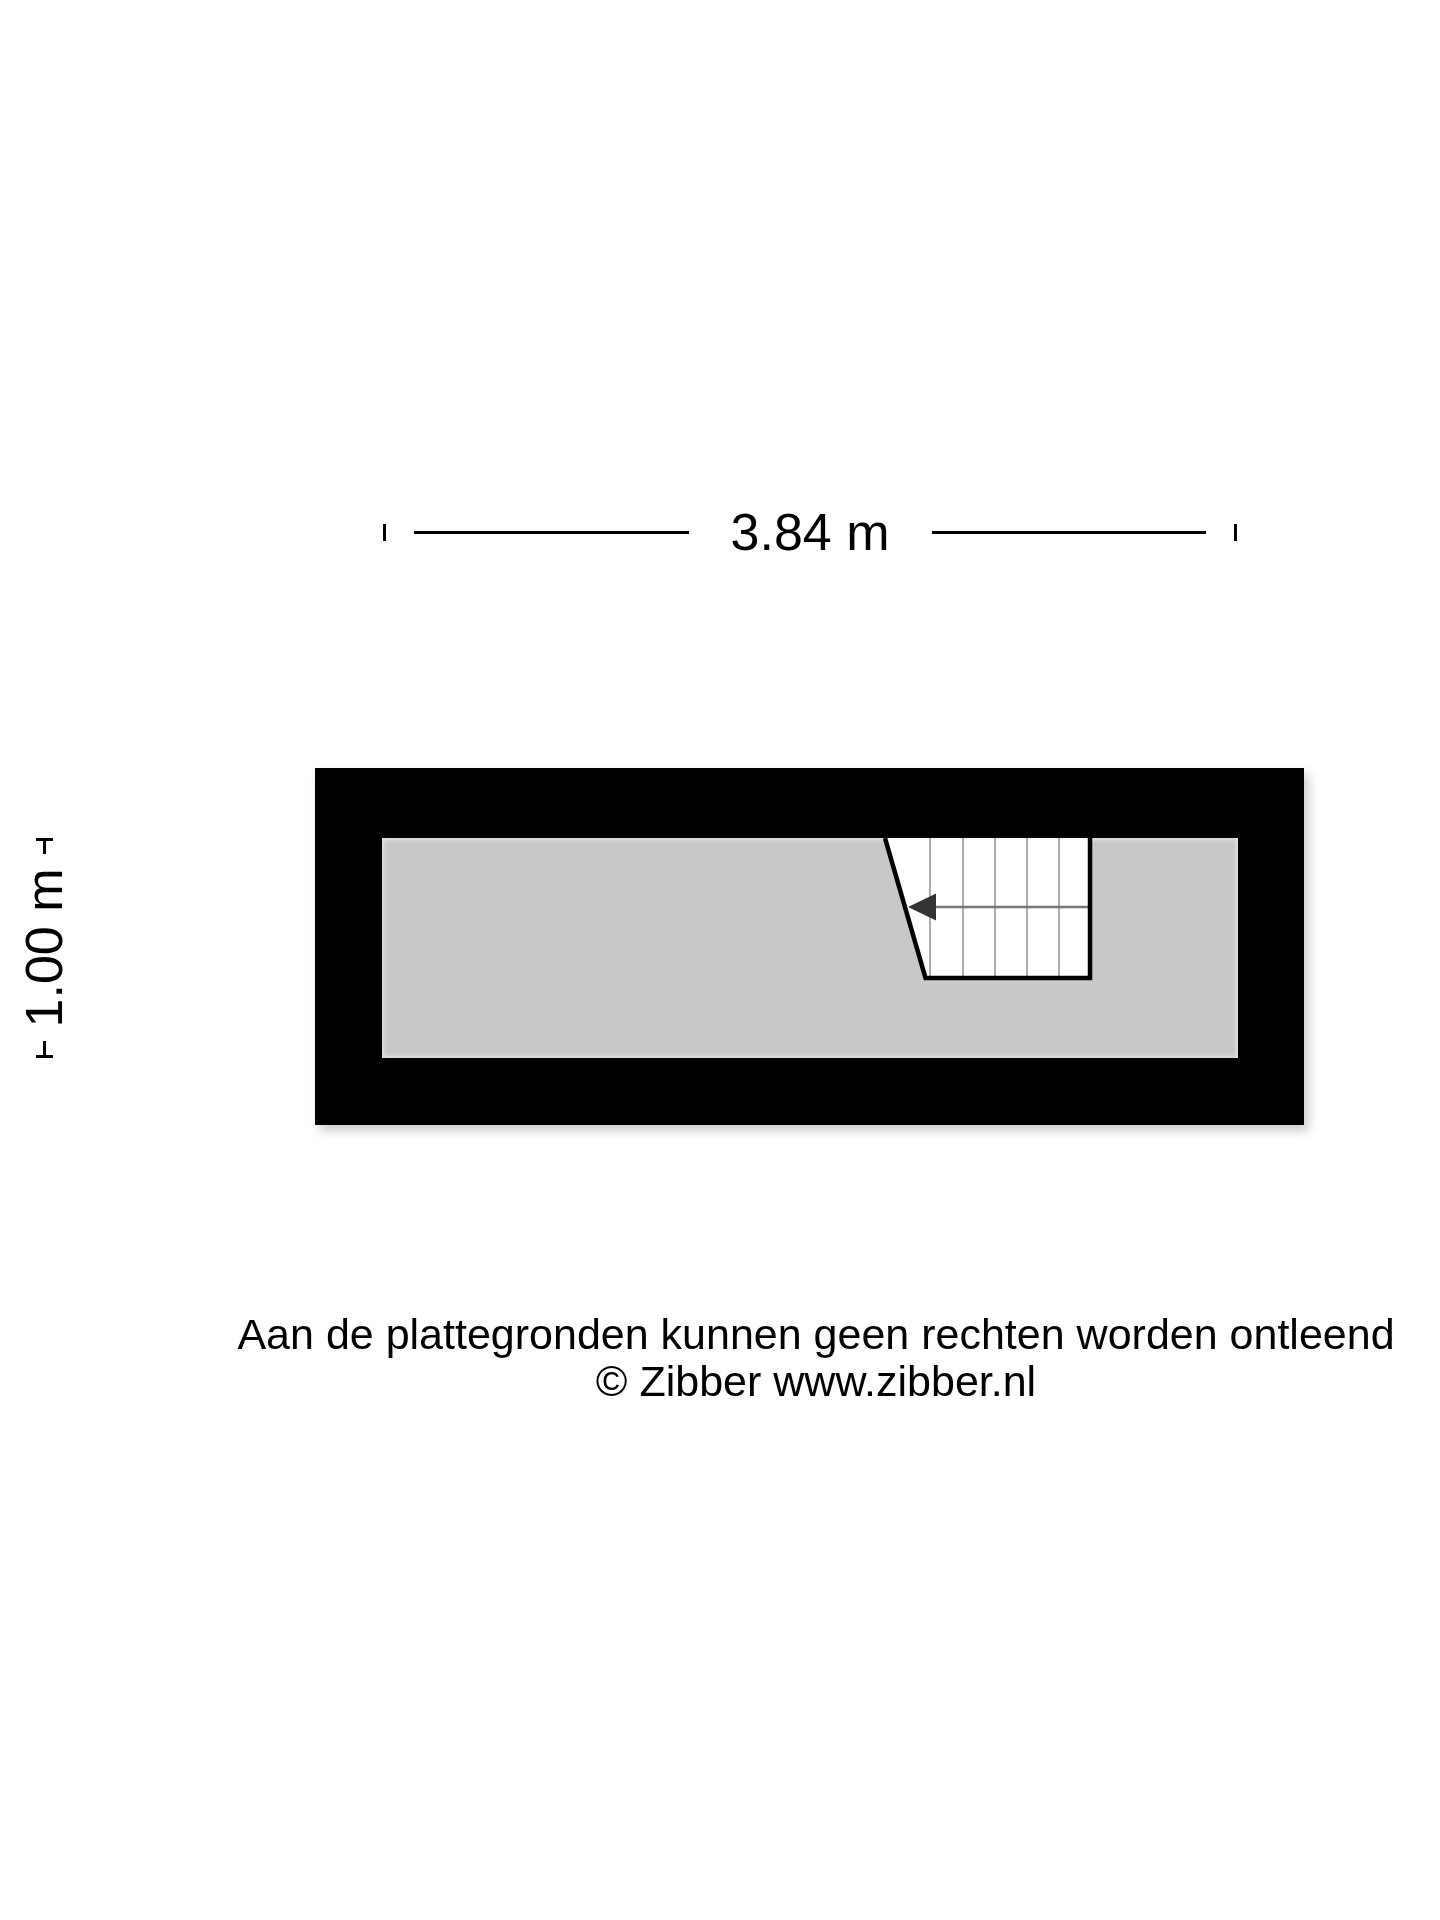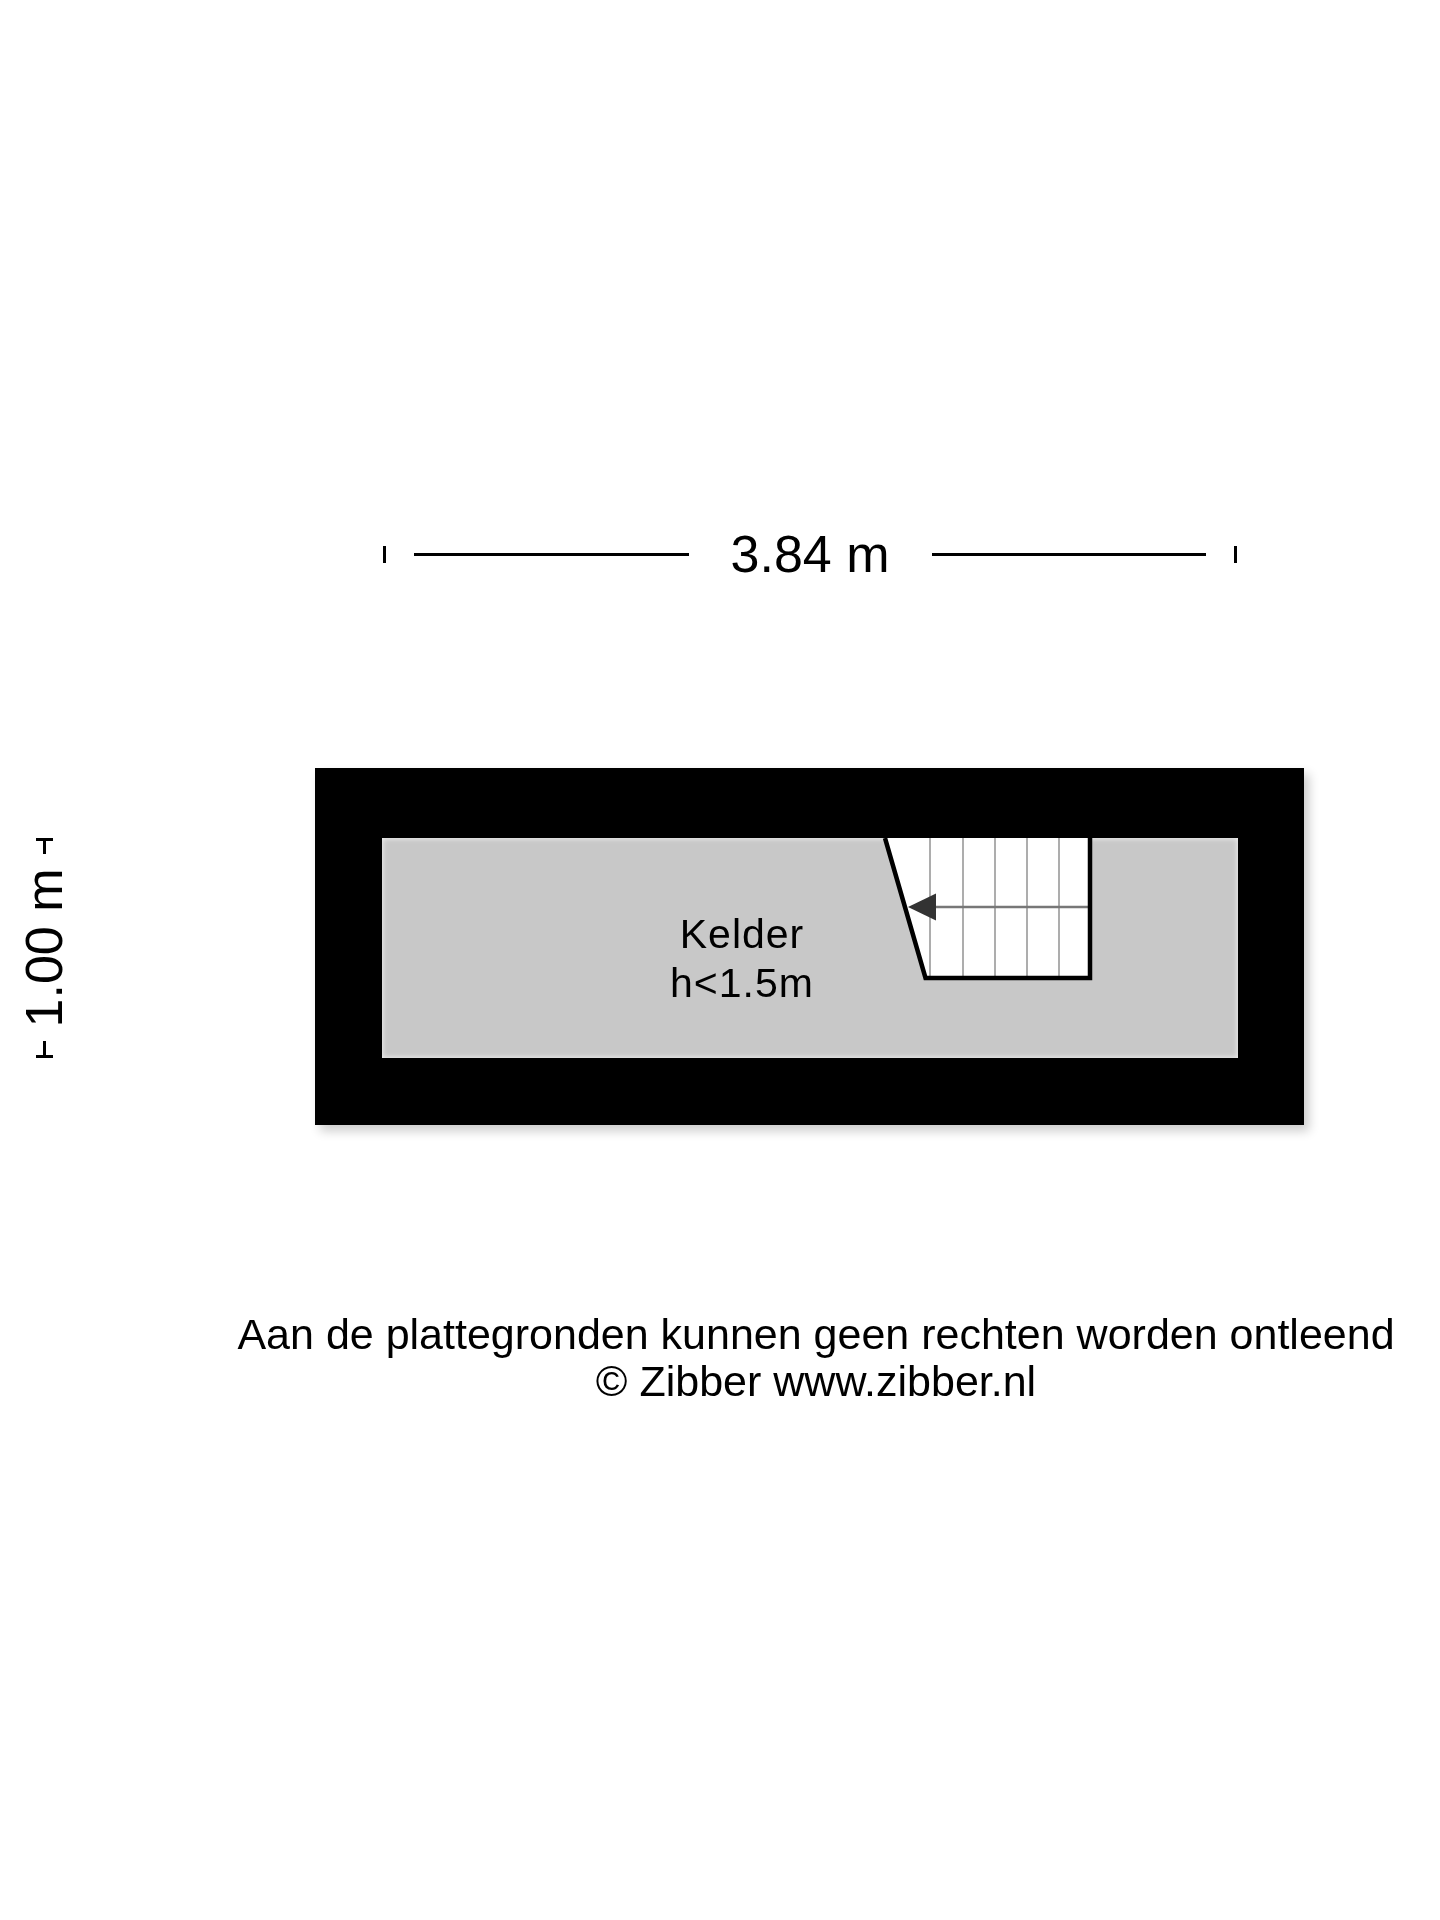--- a/index.html
+++ b/index.html
@@ -13,21 +13,21 @@
     color: #000;
   }
 
   
   .dim {
     position: absolute;
     display: flex;
     align-items: center;
     height: 52px;
   }
-  .dim-h { left: 383px; top: 528px; width: 854px; gap: 28px; }
+  .dim-h { left: 383px; top: 506px; width: 854px; gap: 28px; }
   .dim-v {
     left: -66px; top: 922px; width: 220px;
     transform: rotate(-90deg);
   }
   .dim .tick {
     width: 3px; height: 17px;
     background: var(--wall, #000);
     flex: 0 0 auto;
   }
   .dim .dline {
@@ -126,24 +126,20 @@
           <line class="tread" x1="86" y1="0" x2="86" y2="140"></line>
           <line class="tread" x1="118" y1="0" x2="118" y2="140"></line>
           <line class="tread" x1="150" y1="0" x2="150" y2="140"></line>
           <line class="tread" x1="182" y1="0" x2="182" y2="140"></line>
         </g>
         <line class="walkline" x1="55" y1="69" x2="213" y2="69"></line>
         <path class="stair-arrow" d="M31,69 L59,55.5 L59,82.5 Z"></path>
         <path class="stair-border" d="M8,0 L48.5,140 L213,140 L213,0"></path>
       </svg>
 
-      <div class="room-label">
-        <div>Kelder</div>
-        <div>h&lt;1.5m</div>
-      </div>
 
     </div>
   </div>
 
   <div class="footer">
     <div>Aan de plattegronden kunnen geen rechten worden ontleend</div>
     <div>© Zibber www.zibber.nl</div>
   </div>
 
 </div>

